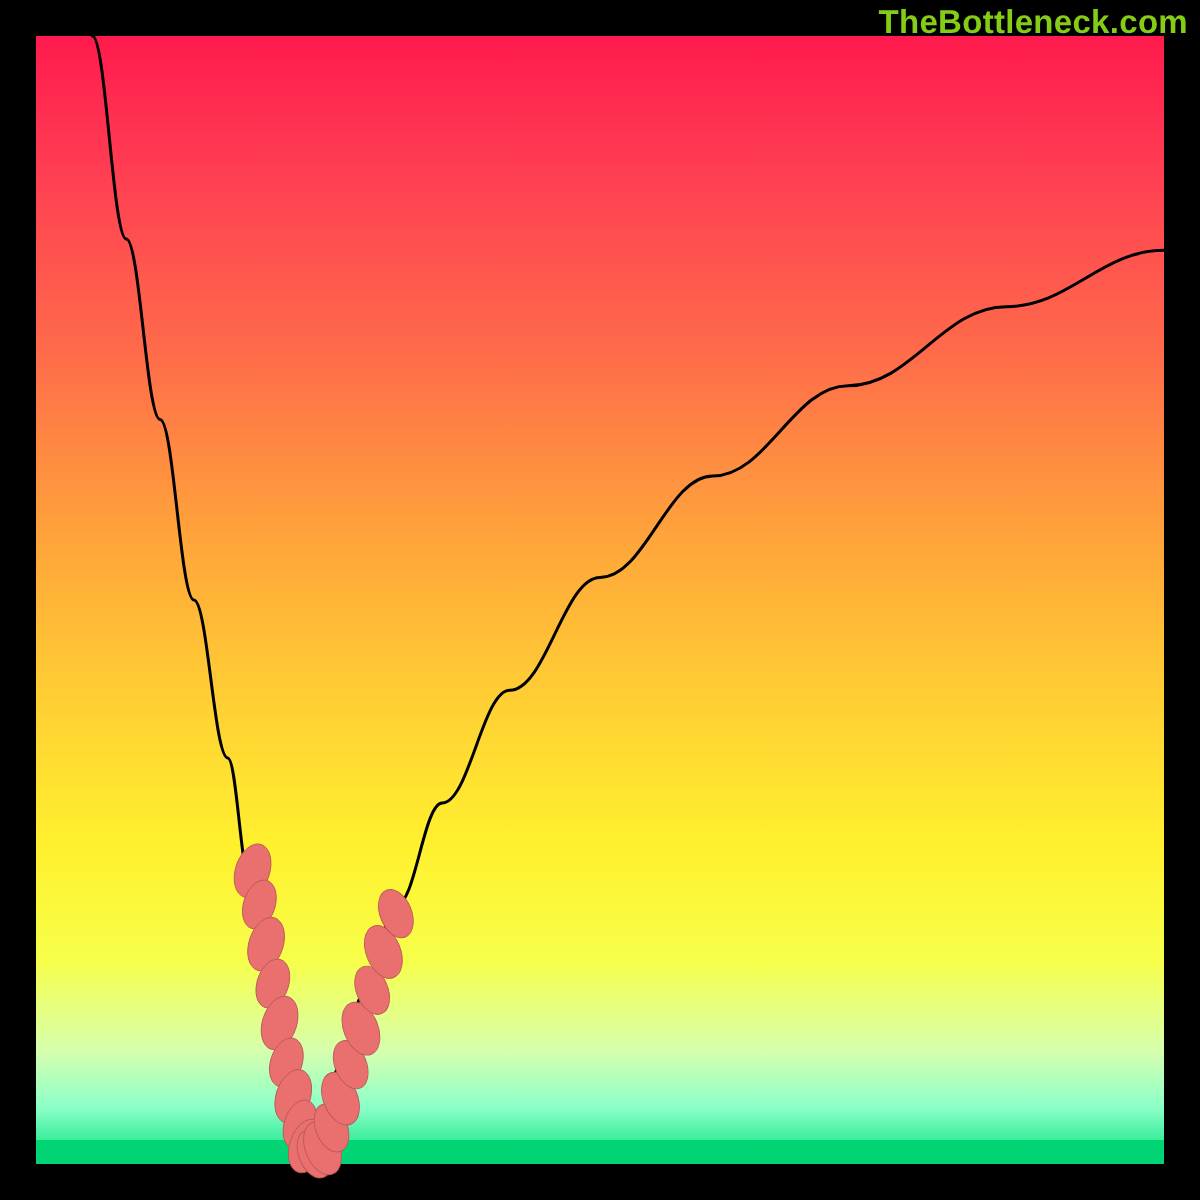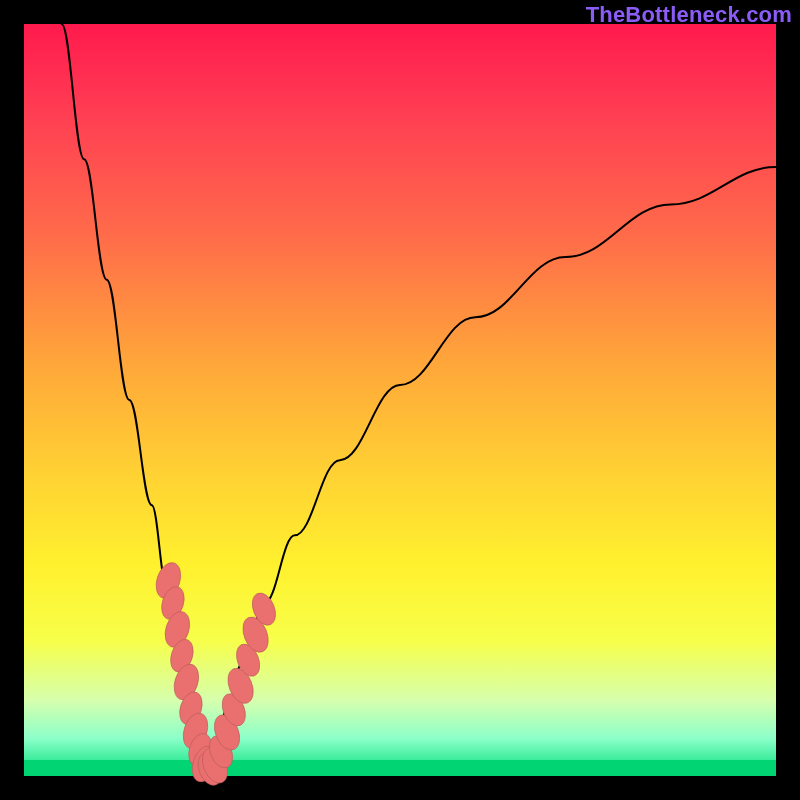--- a/index.html
+++ b/index.html
@@ -30,21 +30,21 @@
       #8cffc9 95%,
       #00e07a 100%
     );
   }
   .watermark {
     position: absolute;
     top: 2px;
     right: 8px;
     font-size: 22px;
     font-weight: 600;
-    color: #8b5cf6;
+    color: #84cc16;
     letter-spacing: 0.2px;
     font-family: Arial, Helvetica, sans-serif;
   }
   svg.plot {
     position: absolute;
     left: 24px;
     top: 24px;
     width: 752px;
     height: 752px;
     overflow: visible;

